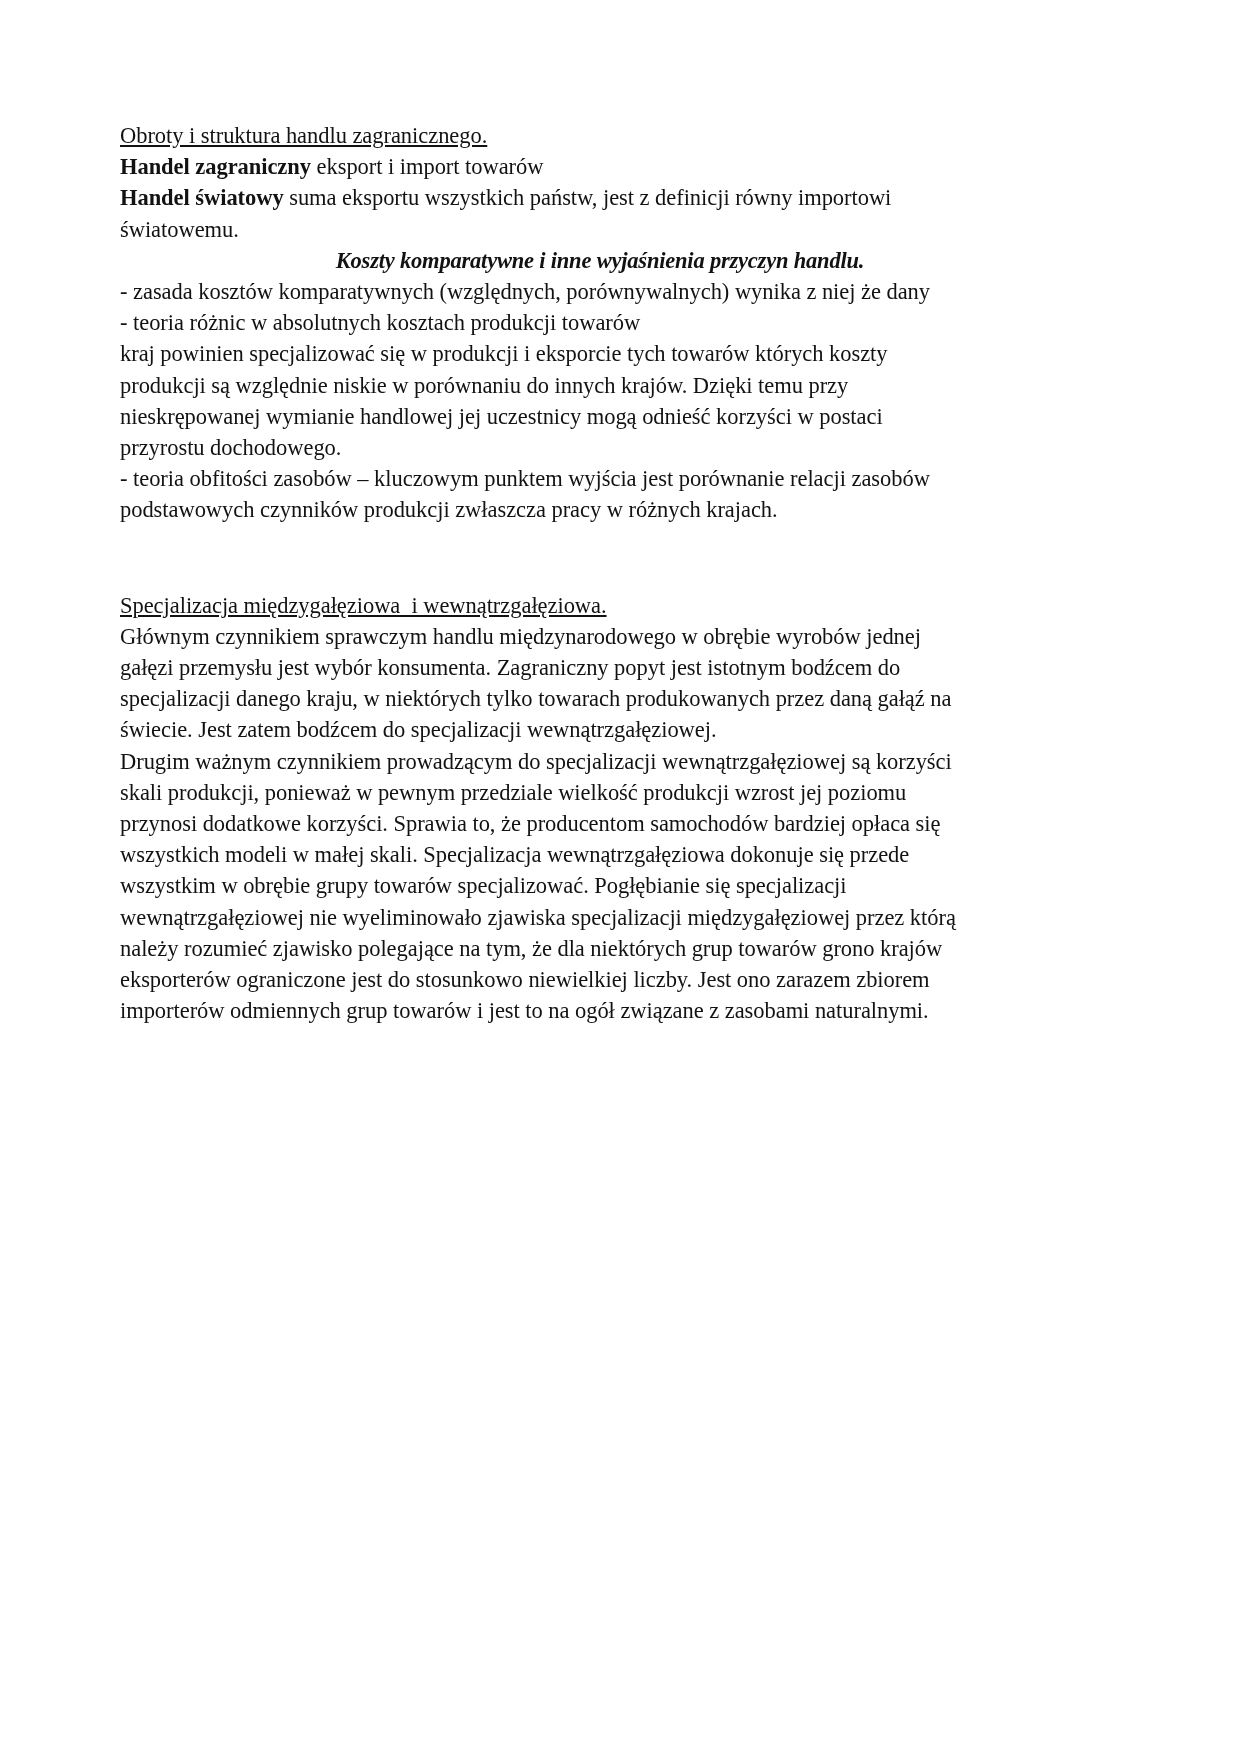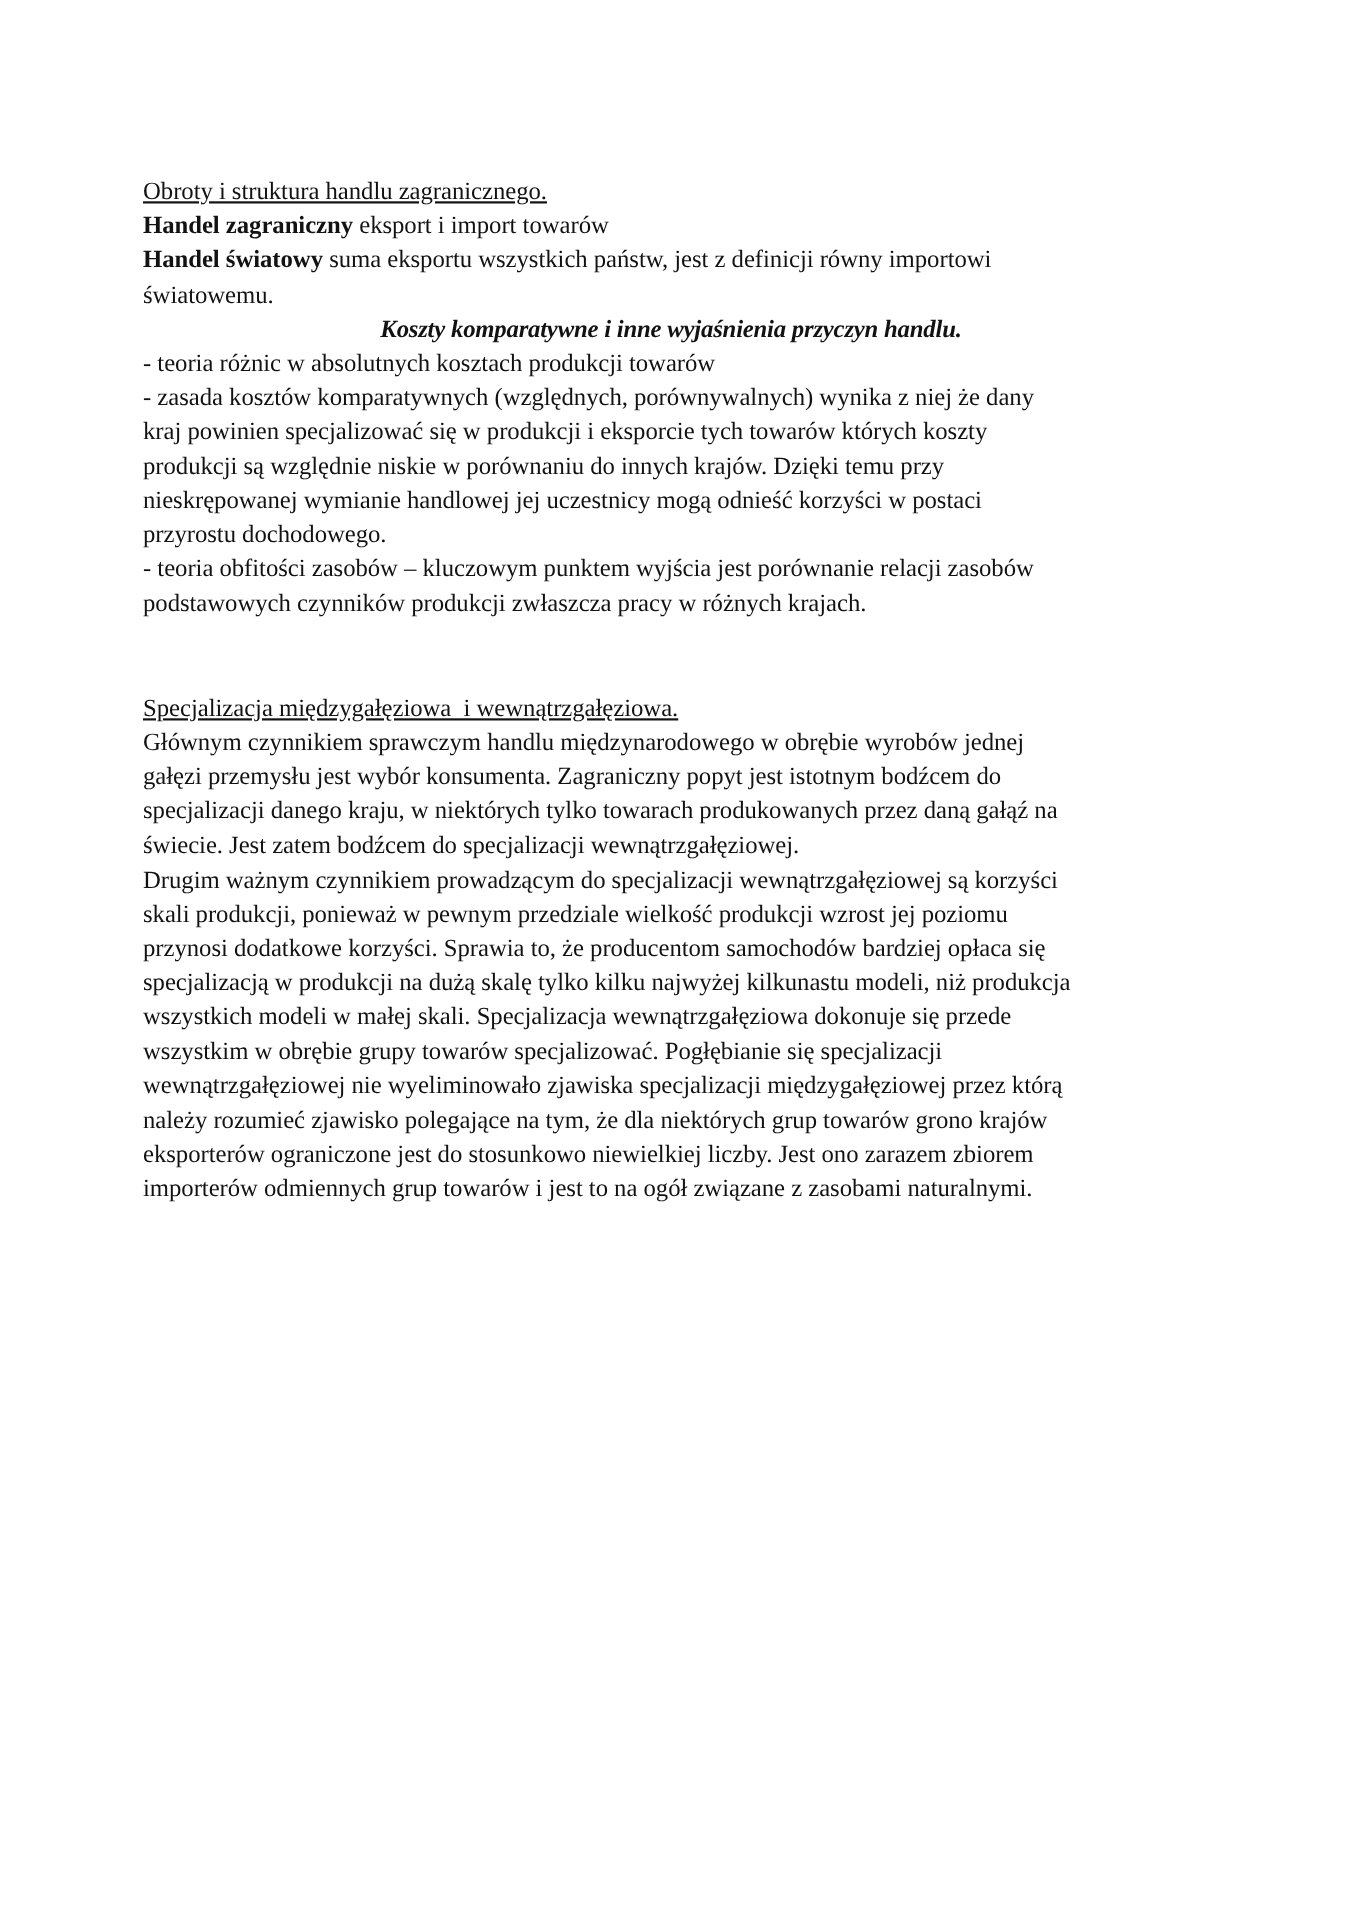--- a/index.html
+++ b/index.html
@@ -11,24 +11,23 @@
     position: relative;
     width: 1240px;
     height: 1754px;
     background: #ffffff;
     overflow: hidden;
     font-family: "Liberation Serif", "DejaVu Serif", serif;
     color: #101010;
   }
   .content {
     position: absolute;
-    left: 130px;
+    left: 120px;
     top: 120px;
     width: 960px;
-    margin-top: 38px;
   }
   .line {
     font-size: 22.5px;
     line-height: 31.2px;
     letter-spacing: -0.05px;
     white-space: pre;
     color: #121212;
   }
   .underline {
     text-decoration: underline;
@@ -54,23 +53,23 @@
     <div class="line underline">Obroty i struktura handlu zagranicznego.</div>
 
     <div class="line"><span class="bold-lead">Handel zagraniczny</span><span> eksport i import towarów</span></div>
 
     <div class="line"><span class="bold-lead">Handel światowy</span><span> suma eksportu wszystkich państw, jest z definicji równy importowi</span></div>
 
     <div class="line">światowemu.</div>
 
     <div class="line italic-line">Koszty komparatywne i inne wyjaśnienia przyczyn handlu.</div>
 
+    <div class="line">- zasada kosztów komparatywnych (względnych, porównywalnych) wynika z niej że dany</div>
+
     <div class="line">- teoria różnic w absolutnych kosztach produkcji towarów</div>
-
-    <div class="line">- zasada kosztów komparatywnych (względnych, porównywalnych) wynika z niej że dany</div>
     <div class="line">kraj powinien specjalizować się w produkcji i eksporcie tych towarów których koszty</div>
     <div class="line">produkcji są względnie niskie w porównaniu do innych krajów. Dzięki temu przy</div>
     <div class="line">nieskrępowanej wymianie handlowej jej uczestnicy mogą odnieść korzyści w postaci</div>
     <div class="line">przyrostu dochodowego.</div>
 
     <div class="line">- teoria obfitości zasobów – kluczowym punktem wyjścia jest porównanie relacji zasobów</div>
     <div class="line">podstawowych czynników produkcji zwłaszcza pracy w różnych krajach.</div>
 
     <div class="spacer-md"></div>
 
@@ -81,21 +80,20 @@
 
 
     <div class="line">Głównym czynnikiem sprawczym handlu międzynarodowego w obrębie wyrobów jednej</div>
     <div class="line">gałęzi przemysłu jest wybór konsumenta. Zagraniczny popyt jest istotnym bodźcem do</div>
     <div class="line">specjalizacji danego kraju, w niektórych tylko towarach produkowanych przez daną gałąź na</div>
     <div class="line">świecie. Jest zatem bodźcem do specjalizacji wewnątrzgałęziowej.</div>
 
     <div class="line">Drugim ważnym czynnikiem prowadzącym do specjalizacji wewnątrzgałęziowej są korzyści</div>
     <div class="line">skali produkcji, ponieważ w pewnym przedziale wielkość produkcji wzrost jej poziomu</div>
     <div class="line">przynosi dodatkowe korzyści. Sprawia to, że producentom samochodów bardziej opłaca się</div>
-    <div class="line">specjalizacją w produkcji na dużą skalę tylko kilku najwyżej kilkunastu modeli, niż produkcja</div>
     <div class="line">wszystkich modeli w małej skali. Specjalizacja wewnątrzgałęziowa dokonuje się przede</div>
     <div class="line">wszystkim w obrębie grupy towarów specjalizować. Pogłębianie się specjalizacji</div>
     <div class="line">wewnątrzgałęziowej nie wyeliminowało zjawiska specjalizacji międzygałęziowej przez którą</div>
     <div class="line">należy rozumieć zjawisko polegające na tym, że dla niektórych grup towarów grono krajów</div>
     <div class="line">eksporterów ograniczone jest do stosunkowo niewielkiej liczby. Jest ono zarazem zbiorem</div>
     <div class="line">importerów odmiennych grup towarów i jest to na ogół związane z zasobami naturalnymi.</div>
 
   </div>
 </div>
 

